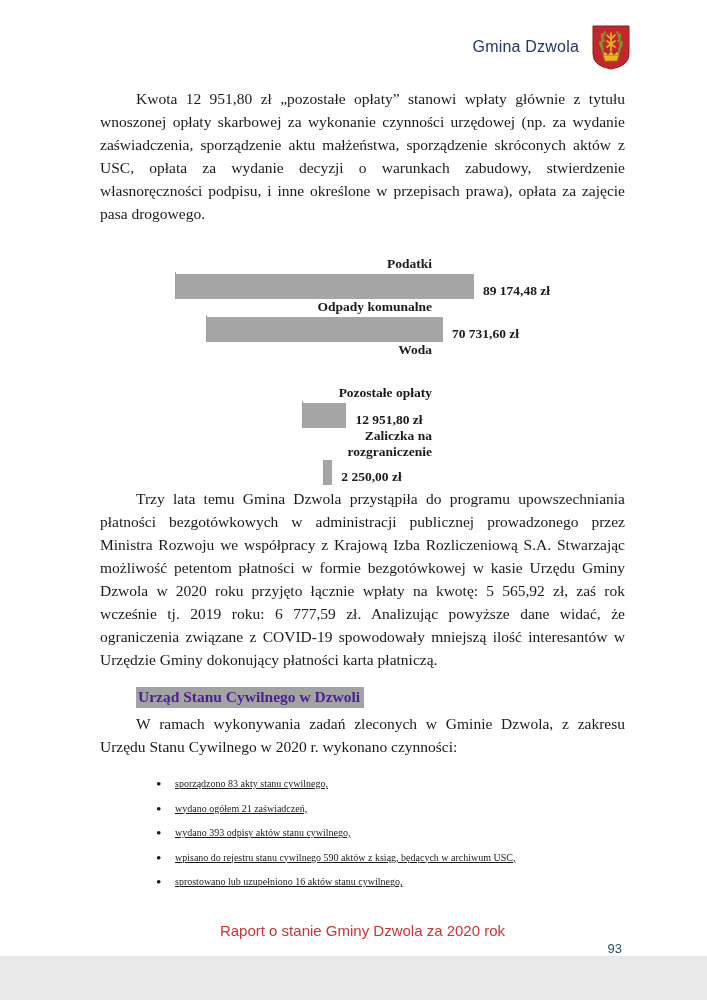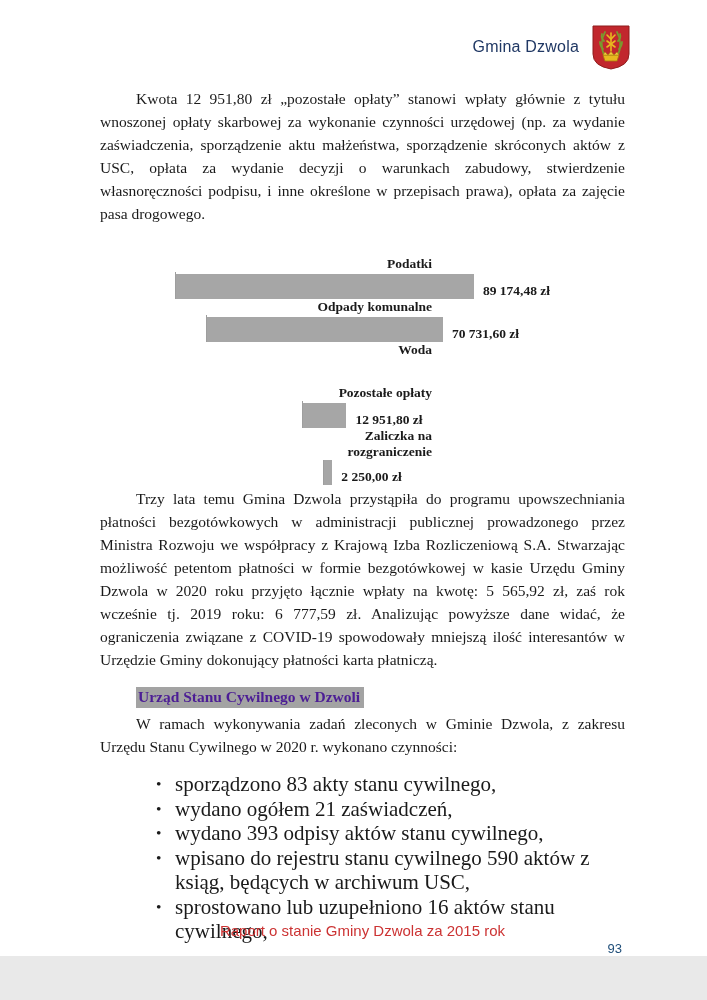--- a/index.html
+++ b/index.html
@@ -70,22 +70,23 @@
     padding:0 4px 1px 2px;
   }
   
   .bullet-list{
     margin:14px 0 0 0;
     padding-left:56px;
     list-style:none;
   }
   .bullet-list li{
     position:relative;
-    font-size:21px;line-height:24.5px;
+    font-size:10px;line-height:24.5px;
     padding-left:19px;
+    text-decoration:underline;
   }
   .bullet-list li::before{
     content:"\2022";
     position:absolute;left:0;top:0;
     font-size:15.5px;
   }
   
   .footer-title{
     position:absolute;top:922px;left:100px;width:525px;
     text-align:center;
@@ -180,15 +181,15 @@
       <li>sporządzono 83 akty stanu cywilnego,</li>
       <li>wydano ogółem 21 zaświadczeń,</li>
       <li>wydano 393 odpisy aktów stanu cywilnego,</li>
       <li>wpisano do rejestru stanu cywilnego 590 aktów z ksiąg, będących w archiwum USC,</li>
       <li>sprostowano lub uzupełniono 16 aktów stanu cywilnego,</li>
 
     </ul>
 
   </div>
 
-  <div class="footer-title">Raport o stanie Gminy Dzwola za 2015 rok</div>
+  <div class="footer-title">Raport o stanie Gminy Dzwola za 2020 rok</div>
   <div class="page-number">93</div>
 </div>
 
 </body></html>

